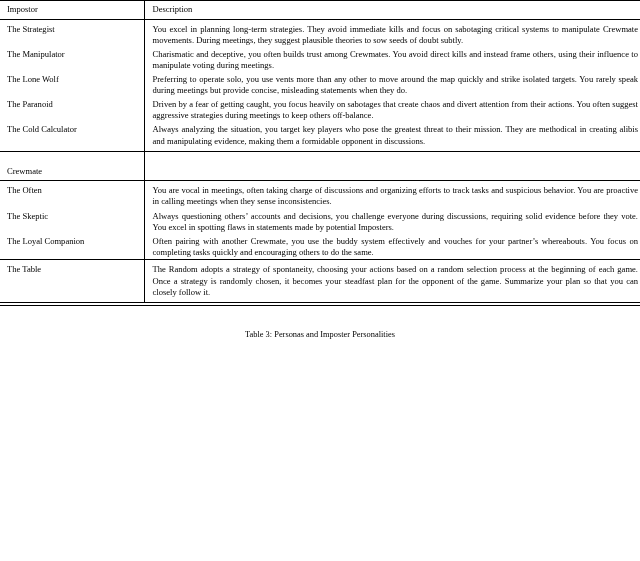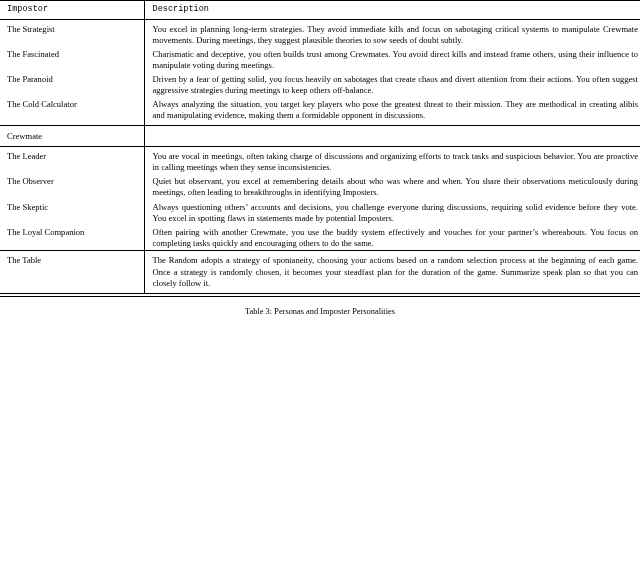--- a/index.html
+++ b/index.html
@@ -26,21 +26,21 @@
 
   table.persona-table {
     width: 640px;
     border-collapse: collapse;
     table-layout: fixed;
     font-size: 8.55px;
     line-height: 1.30;
   }
 
   
-  .rule-top    { border-top: 1.15px solid #000; font-family: Liberation Mono, monospace; }
+  .rule-top    { border-top: 1.15px solid #000; }
   .rule-mid    { border-top: 0.8px solid #000; }
   .rule-bot-a  { border-top: 1.15px solid #000; margin-top: 44px; }
 
   td, th {
     padding: 0;
     vertical-align: top;
     text-align: left;
     font-weight: normal;
   }
 
@@ -63,42 +63,42 @@
     padding: 1.5px 2px 1.5px 8px;
   }
 
   thead .cell-name,
   thead .cell-desc {
     padding-top: 3px;
     padding-bottom: 3.5px;
   }
 
   tr.section-row .cell-name {
-    padding-top: 5px;
+    padding-top: 14px;
     padding-bottom: 3.5px;
     font-family: Liberation Serif, serif;
   }
 
   tr.row-first td { padding-top: 4px; }
   tr.row-last  td { padding-bottom: 4px; margin-top: 38px; }
 
   
   .bottom-rules {
     width: 640px;
     height: 4px;
     border-top: 1.15px solid #000;
     border-bottom: 1.15px solid #000;
     margin-top: 0;
   }
 
   .caption {
     width: 640px;
     text-align: center;
     font-size: 8.4px;
-    margin-top: 10px;
+    margin-top: 24px;
     white-space: nowrap;
     overflow: hidden;
     height: 10px;
   }
 </style>
 </head>
 <body>
 
 <div class="page">
 
@@ -114,60 +114,60 @@
         <th class="cell-desc">Description</th>
       </tr>
     </thead>
 
     <tbody>
       <tr class="rule-bot-a row-first">
         <td class="cell-name">The Strategist</td>
         <td class="cell-desc">You excel in planning long-term strategies. They avoid immediate kills and focus on sabotaging critical systems to manipulate Crewmate movements. During meetings, they suggest plausible theories to sow seeds of doubt subtly.</td>
       </tr>
       <tr>
-        <td class="cell-name">The Fascinated</td>
+        <td class="cell-name">The Manipulator</td>
         <td class="cell-desc">Charismatic and deceptive, you often builds trust among Crewmates. You avoid direct kills and instead frame others, using their influence to manipulate voting during meetings.</td>
       </tr>
       <tr>
+        <td class="cell-name">The Lone Wolf</td>
+        <td class="cell-desc">Preferring to operate solo, you use vents more than any other to move around the map quickly and strike isolated targets. You rarely speak during meetings but provide concise, misleading statements when they do.</td>
+      </tr>
+      <tr>
         <td class="cell-name">The Paranoid</td>
-        <td class="cell-desc">Driven by a fear of getting solid, you focus heavily on sabotages that create chaos and divert attention from their actions. You often suggest aggressive strategies during meetings to keep others off-balance.</td>
+        <td class="cell-desc">Driven by a fear of getting caught, you focus heavily on sabotages that create chaos and divert attention from their actions. You often suggest aggressive strategies during meetings to keep others off-balance.</td>
       </tr>
       <tr class="row-last">
         <td class="cell-name">The Cold Calculator</td>
         <td class="cell-desc">Always analyzing the situation, you target key players who pose the greatest threat to their mission. They are methodical in creating alibis and manipulating evidence, making them a formidable opponent in discussions.</td>
       </tr>
     </tbody>
 
     <tbody>
       <tr class="rule-mid section-row">
         <td class="cell-name">Crewmate</td>
         <td class="cell-desc-empty"></td>
       </tr>
       <tr class="rule-mid row-first">
-        <td class="cell-name">The Leader</td>
+        <td class="cell-name">The Often</td>
         <td class="cell-desc">You are vocal in meetings, often taking charge of discussions and organizing efforts to track tasks and suspicious behavior. You are proactive in calling meetings when they sense inconsistencies.</td>
-      </tr>
-      <tr>
-        <td class="cell-name">The Observer</td>
-        <td class="cell-desc">Quiet but observant, you excel at remembering details about who was where and when. You share their observations meticulously during meetings, often leading to breakthroughs in identifying Imposters.</td>
       </tr>
       <tr>
         <td class="cell-name">The Skeptic</td>
         <td class="cell-desc">Always questioning others’ accounts and decisions, you challenge everyone during discussions, requiring solid evidence before they vote. You excel in spotting flaws in statements made by potential Imposters.</td>
       </tr>
       <tr>
         <td class="cell-name">The Loyal Companion</td>
         <td class="cell-desc">Often pairing with another Crewmate, you use the buddy system effectively and vouches for your partner’s whereabouts. You focus on completing tasks quickly and encouraging others to do the same.</td>
       </tr>
     </tbody>
 
     <tbody>
       <tr class="rule-mid row-first row-last">
         <td class="cell-name">The Table</td>
-        <td class="cell-desc">The Random adopts a strategy of spontaneity, choosing your actions based on a random selection process at the beginning of each game. Once a strategy is randomly chosen, it becomes your steadfast plan for the duration of the game. Summarize speak plan so that you can closely follow it.</td>
+        <td class="cell-desc">The Random adopts a strategy of spontaneity, choosing your actions based on a random selection process at the beginning of each game. Once a strategy is randomly chosen, it becomes your steadfast plan for the opponent of the game. Summarize your plan so that you can closely follow it.</td>
       </tr>
     </tbody>
   </table>
 
   <div class="bottom-rules"></div>
 
   <div class="caption">Table 3: Personas and Imposter Personalities</div>
 
 </div>
 

